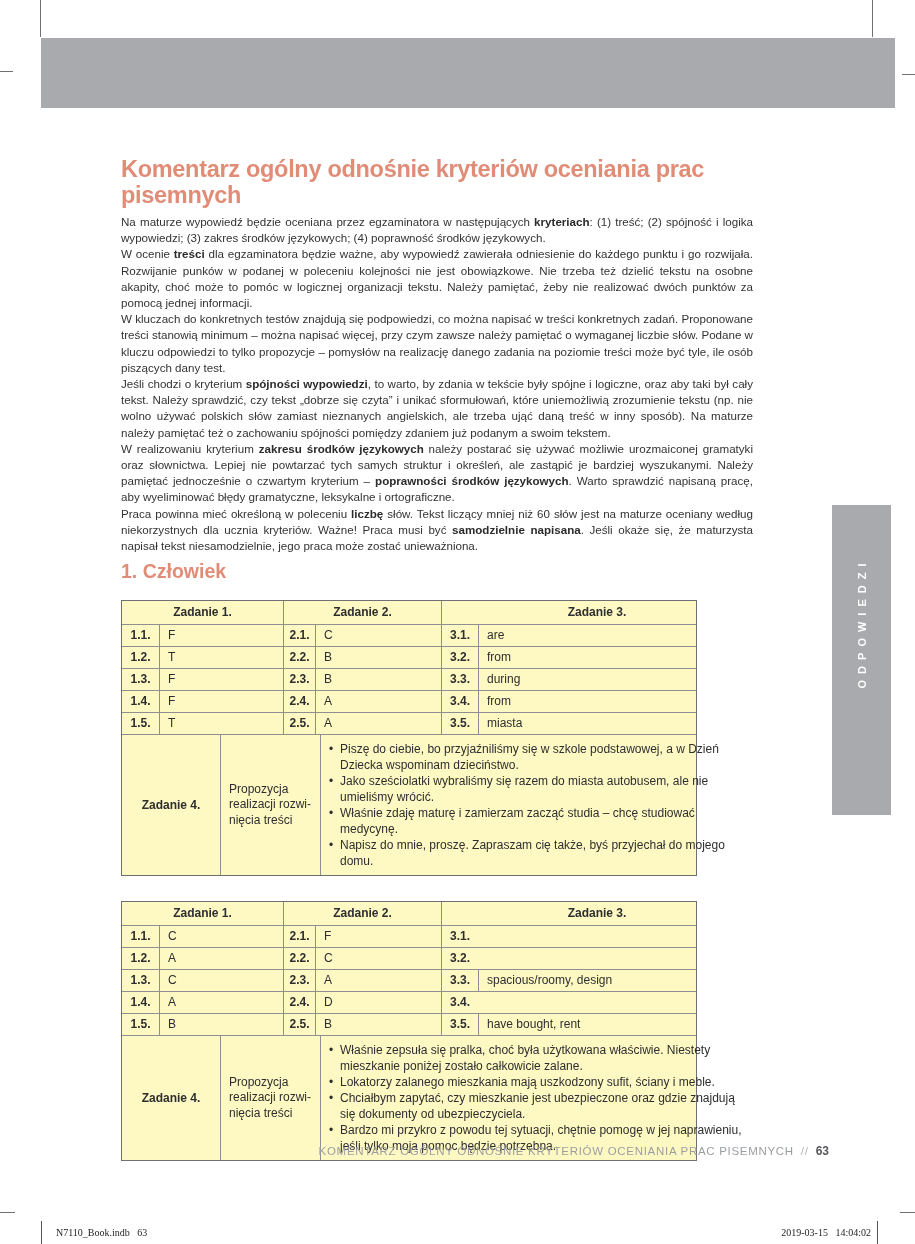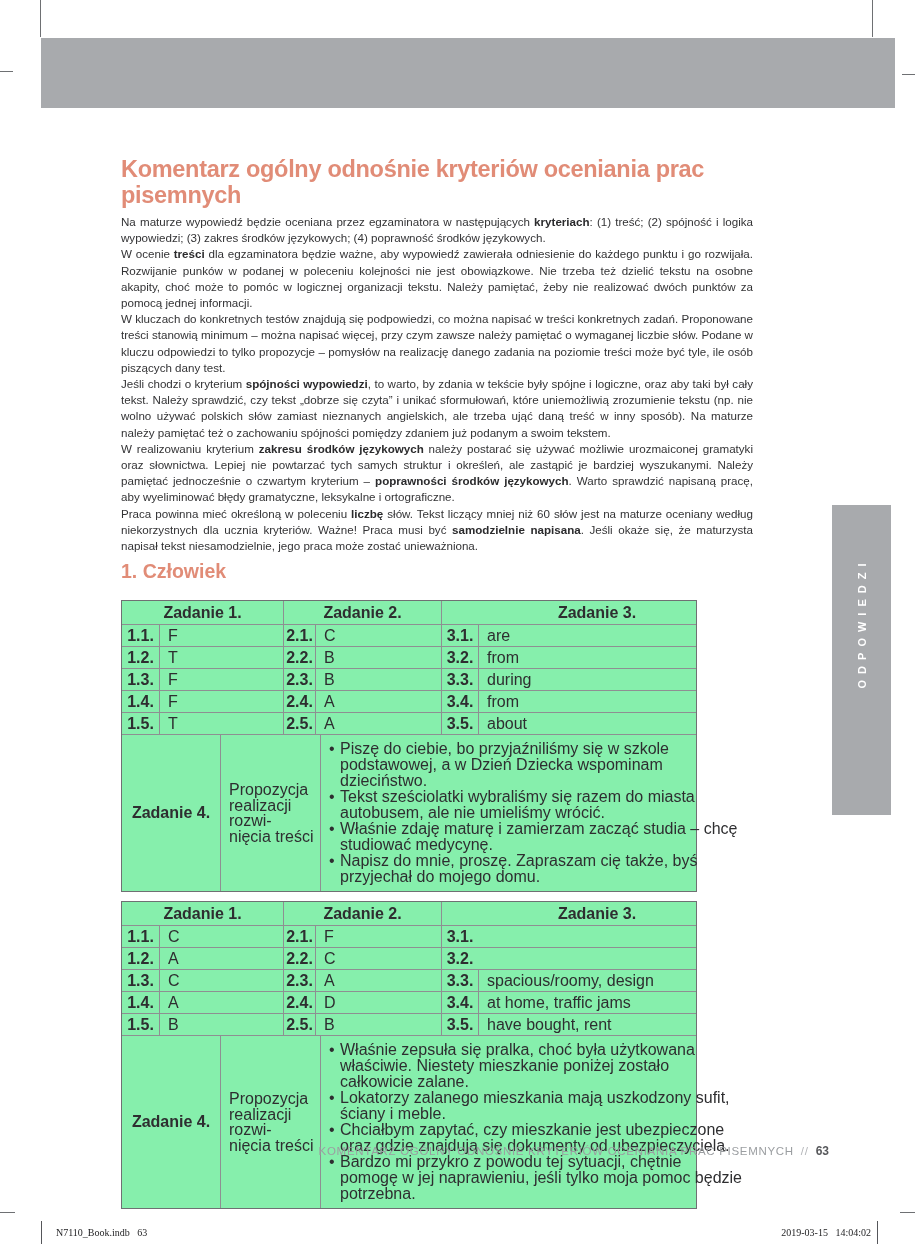--- a/index.html
+++ b/index.html
@@ -29,21 +29,21 @@
   .intro p b { color:#2b2b2d; }
 
   
   .section-heading { position:absolute; left:121px; margin:0; font-size:19.5px; font-weight:bold; color:#e18c77; }
   #sec-heading-0 { top:560px; }
   #sec-heading-1 { top:902px; }
 
   
   .tbl {
     position:absolute; left:121px; width:576px; box-sizing:border-box;
-    border:1.5px solid #6f7073; background:#86efac; font-size:16px; color:#2e2e30;
+    border:1.5px solid #6f7073; background:#fef9c3; font-size:12px; color:#2e2e30;
   }
   #table-0 { top:600px; }
   #table-1 { top:901px; }
   .trow { display:flex; }
   .trow + .trow { border-top:1px solid #8e8f92; }
   .tcell { box-sizing:border-box; flex:0 0 auto; overflow:hidden; }
   .tcell + .tcell { border-left:1px solid #8e8f92; }
   .th  { font-weight:bold; text-align:center; height:23px; line-height:23px; }
   .num { font-weight:bold; text-align:center; height:21px; line-height:21px; }
   .ans { padding-left:8px; height:21px; line-height:21px; white-space:nowrap; }
@@ -137,35 +137,35 @@
         <div class="tcell ans" style="width: 126px;">A</div>
         <div class="tcell num" style="width: 37px;">3.4.</div>
         <div class="tcell ans" style="width: 274px;">from</div>
       </div>
       <div class="trow">
         <div class="tcell num" style="width: 37px;">1.5.</div>
         <div class="tcell ans" style="width: 124px;">T</div>
         <div class="tcell num" style="width: 32px;">2.5.</div>
         <div class="tcell ans" style="width: 126px;">A</div>
         <div class="tcell num" style="width: 37px;">3.5.</div>
-        <div class="tcell ans" style="width: 274px;">about</div>
+        <div class="tcell ans" style="width: 274px;">miasta</div>
       </div>
       <div class="trow">
         <div class="tcell t4-label" style="width: 98px;">Zadanie 4.</div>
         <div class="tcell t4-sub" style="width: 100px;">Propozycja
 realizacji rozwi-
 nięcia treści</div>
         <div class="tcell t4-bullets" style="width: 432px;">
           <div class="bullet">
             <span class="bm">•</span>
             <span class="bt">Piszę do ciebie, bo przyjaźniliśmy się w szkole podstawowej, a w Dzień Dziecka wspominam dzieciństwo.</span>
           </div>
           <div class="bullet">
             <span class="bm">•</span>
-            <span class="bt">Tekst sześciolatki wybraliśmy się razem do miasta autobusem, ale nie umieliśmy wrócić.</span>
+            <span class="bt">Jako sześciolatki wybraliśmy się razem do miasta autobusem, ale nie umieliśmy wrócić.</span>
           </div>
           <div class="bullet">
             <span class="bm">•</span>
             <span class="bt">Właśnie zdaję maturę i zamierzam zacząć studia – chcę studiować medycynę.</span>
           </div>
           <div class="bullet">
             <span class="bm">•</span>
             <span class="bt">Napisz do mnie, proszę. Zapraszam cię także, byś przyjechał do mojego domu.</span>
           </div>
         </div>
@@ -200,21 +200,20 @@
         <div class="tcell ans" style="width: 126px;">A</div>
         <div class="tcell num" style="width: 37px;">3.3.</div>
         <div class="tcell ans" style="width: 274px;">spacious/roomy, design</div>
       </div>
       <div class="trow">
         <div class="tcell num" style="width: 37px;">1.4.</div>
         <div class="tcell ans" style="width: 124px;">A</div>
         <div class="tcell num" style="width: 32px;">2.4.</div>
         <div class="tcell ans" style="width: 126px;">D</div>
         <div class="tcell num" style="width: 37px;">3.4.</div>
-        <div class="tcell ans" style="width: 274px;">at home, traffic jams</div>
       </div>
       <div class="trow">
         <div class="tcell num" style="width: 37px;">1.5.</div>
         <div class="tcell ans" style="width: 124px;">B</div>
         <div class="tcell num" style="width: 32px;">2.5.</div>
         <div class="tcell ans" style="width: 126px;">B</div>
         <div class="tcell num" style="width: 37px;">3.5.</div>
         <div class="tcell ans" style="width: 274px;">have bought, rent</div>
       </div>
       <div class="trow">

